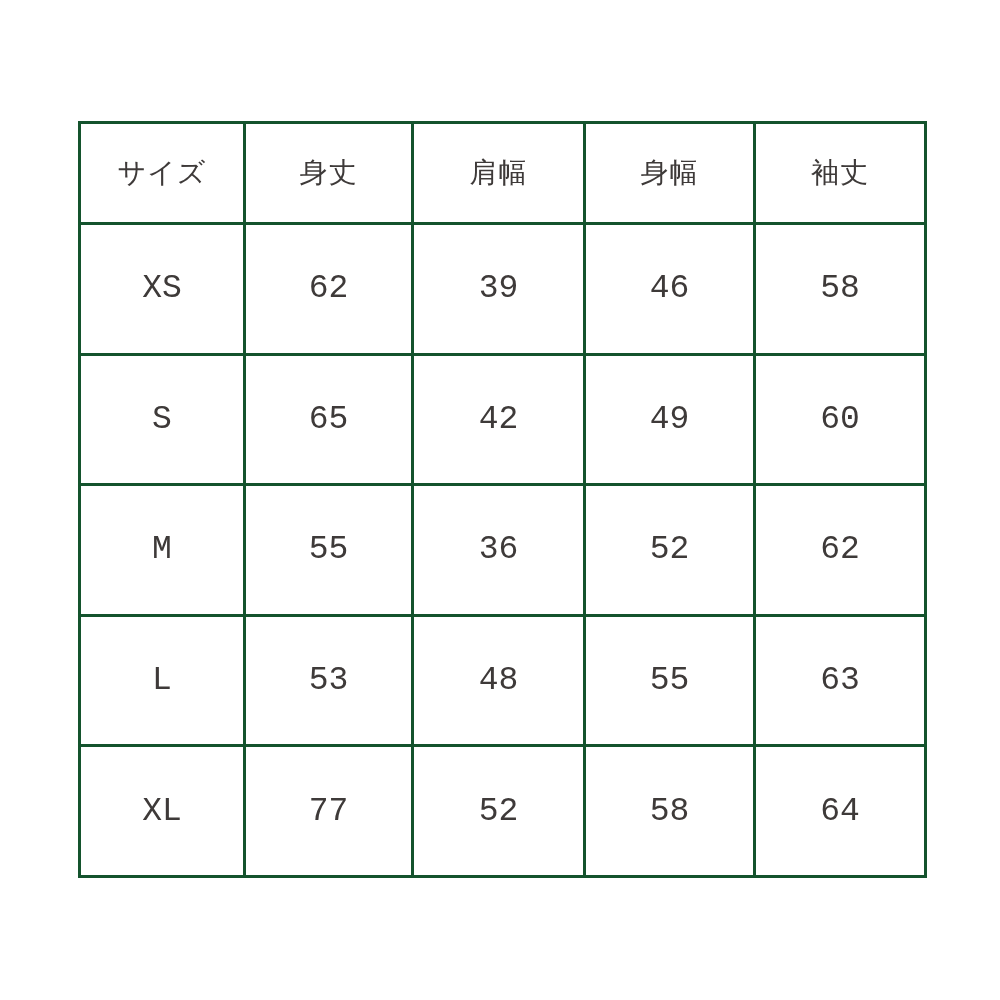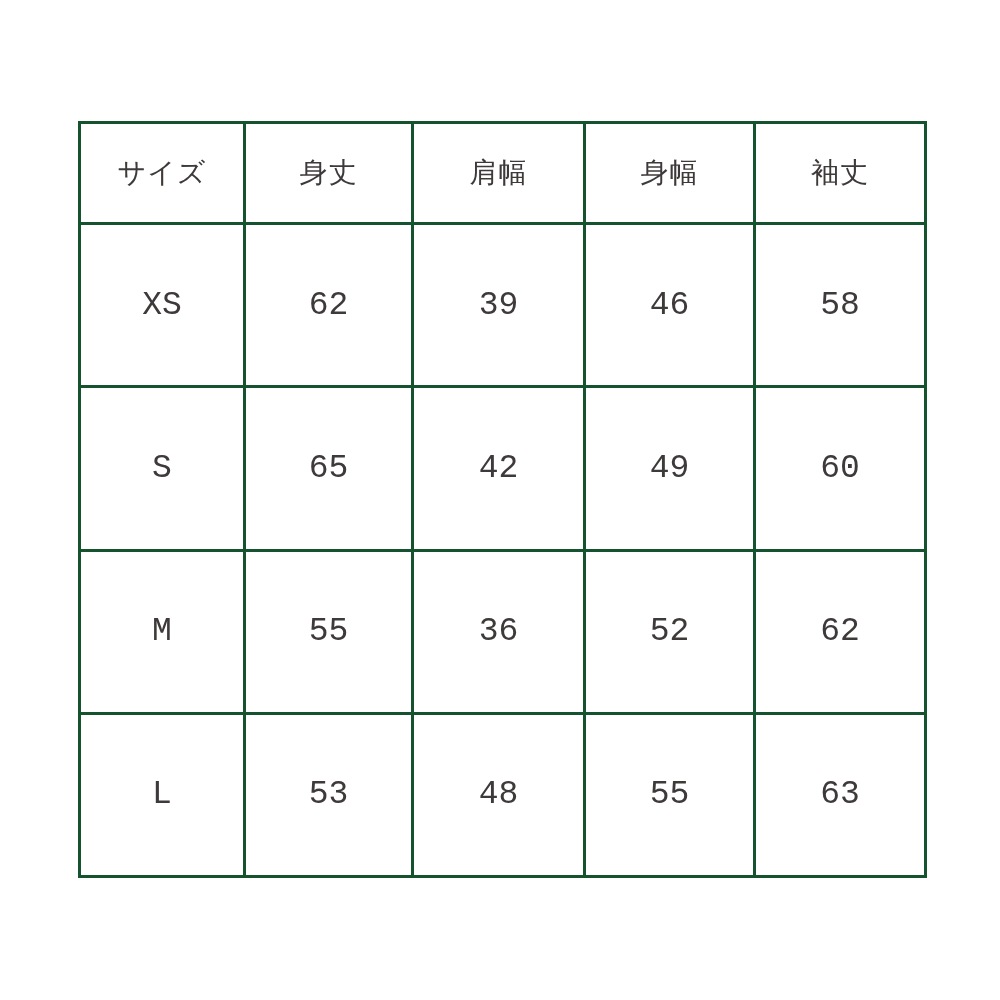--- a/index.html
+++ b/index.html
@@ -94,15 +94,22 @@
         <td>52</td>
         <td>62</td>
       </tr>
       <tr class="data-row">
         <td>L</td>
         <td>53</td>
         <td>48</td>
         <td>55</td>
         <td>63</td>
       </tr>
+      <tr class="data-row">
+        <td>XL</td>
+        <td>77</td>
+        <td>52</td>
+        <td>58</td>
+        <td>64</td>
+      </tr>
     </tbody>
   </table>
 </div>
 
 </body></html>

